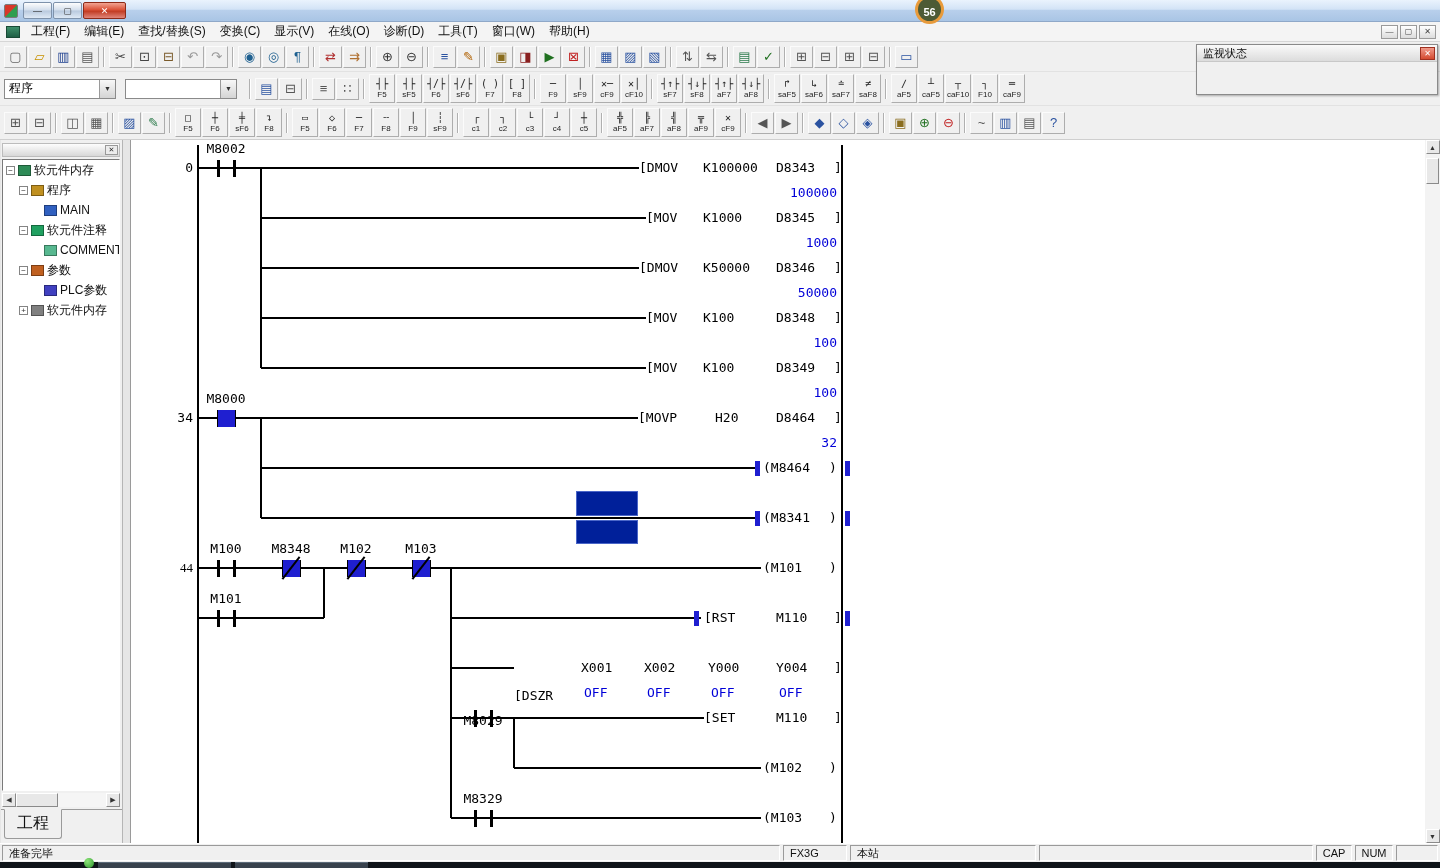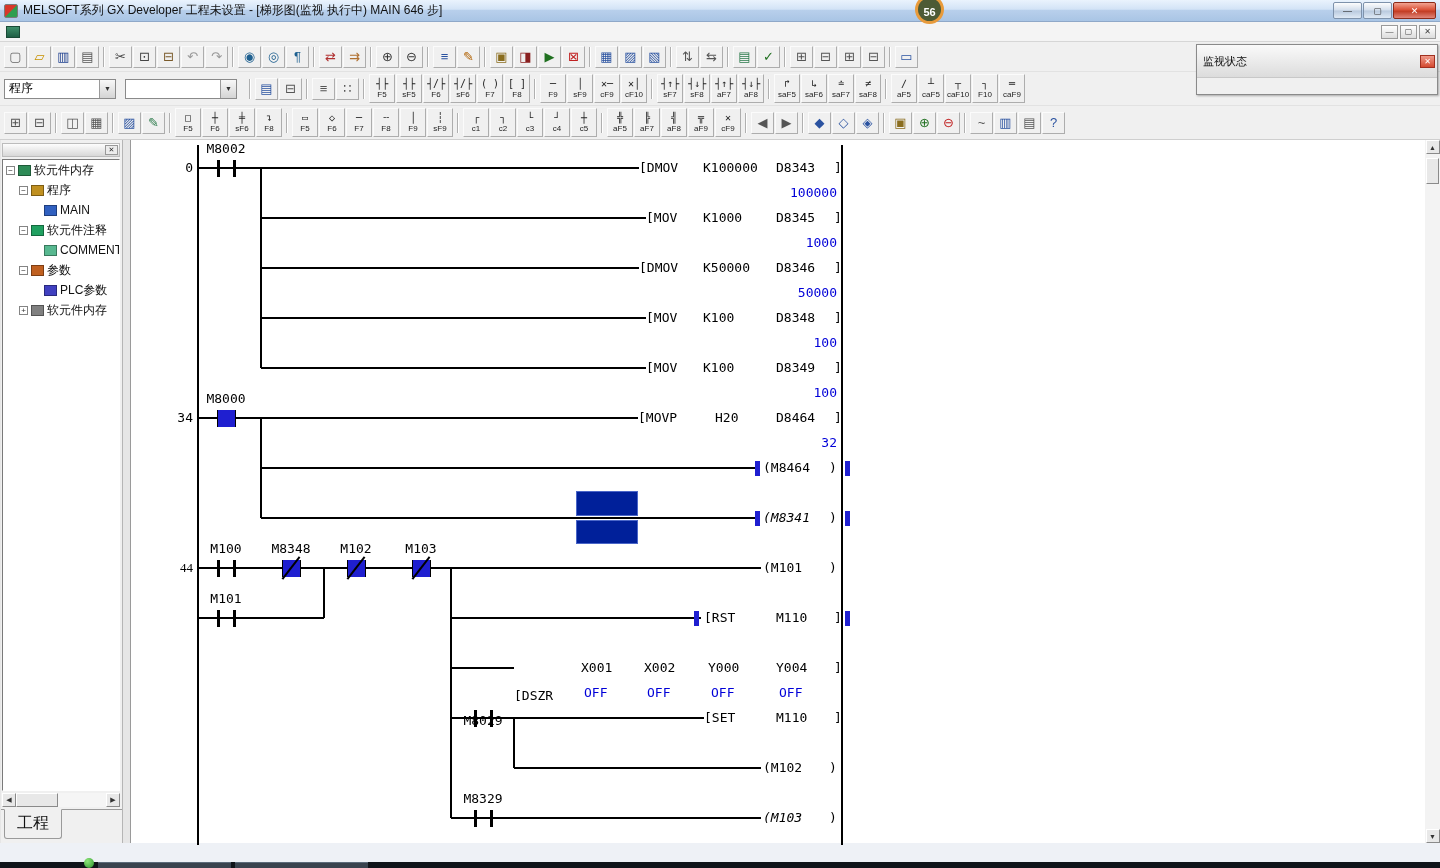--- a/index.html
+++ b/index.html
@@ -63,21 +63,21 @@
 
 .ladderwrap{position:absolute;left:130px;top:0;width:1295px;height:703px;background:#fff;border-left:1px solid #9a9a9a}
 .laddercanvas{position:absolute;left:0;top:0;width:1295px;height:703px}
 
 .vscroll{position:absolute;right:0;top:0;width:15px;height:703px;background:#f3f3f3;display:flex;flex-direction:column;align-items:center}
 .vthumb{width:13px;height:26px;margin-top:4px;background:#e8e8e8;border:1px solid;border-color:#fff #8a8a8a #8a8a8a #fff}
 .vscroll .sarrow.vdown{margin-top:auto}
 
 
 .monwin{position:absolute;left:1196px;top:44px;width:242px;height:51px;background:#f0f0f0;border:1px solid #8a8a8a;box-shadow:1px 1px 2px rgba(0,0,0,.3);z-index:40}
-.monhead{height:33px;display:flex;align-items:center;padding:0 2px 0 6px;font-size:11px;background:linear-gradient(#fafafa,#dcdcdc);border-bottom:1px solid #c8c8c8;color:#111}
+.monhead{height:17px;display:flex;align-items:center;padding:0 2px 0 6px;font-size:11px;background:linear-gradient(#fafafa,#dcdcdc);border-bottom:1px solid #c8c8c8;color:#111}
 .monclose{margin-left:auto;width:15px;height:13px;background:linear-gradient(#f09a8a,#d44a30);color:#fff;font-size:8px;display:flex;align-items:center;justify-content:center;border:1px solid #a03020}
 .monbody{display:flex;gap:2px;padding:4px 4px;align-items:center}
 .moncell{height:18px;border:1px solid;border-color:#8a8a8a #fff #fff #8a8a8a;font-size:11px;display:flex;align-items:center;justify-content:center;background:#f0f0f0;color:#111}
 .moncell.time{width:64px;background:#fff;justify-content:flex-end;padding-right:5px}
 .moncell.run{width:60px}
 .moncell.mem{width:100px}
 
 
 .statusbar{position:absolute;left:0;top:843px;right:0;height:19px;background:#f0f0f0;border-top:1px solid #fff;display:flex;gap:3px;padding:1px 2px;font-size:11px;color:#111}
 .seg{border:1px solid;border-color:#9a9a9a #fff #fff #9a9a9a;display:flex;align-items:center;padding:0 6px;white-space:nowrap;overflow:hidden}
@@ -101,32 +101,43 @@
 .lcur{position:absolute;background:#00209a;border:1px solid #4a66c8}
 .lmk{position:absolute;width:5px;height:15px;background:#1f1fd0}
 </style>
 </head>
 <body>
 
 <div id="app">
 
   <div class="titlebar">
     <span class="appicon"></span>
-    <span class="title">MELSOFT系列 GX Developer 工程未设置 - [梯形图(监视 执行中)    MAIN    646 步]</span>
     <span class="wbtns">
       <span class="wbtn">—</span>
       <span class="wbtn">▢</span>
       <span class="wbtn close">✕</span>
     </span>
   </div>
 
   <div class="badge">56</div>
 
   <div class="menubar">
     <span class="mdiicon"></span>
+    <span class="mitems">
+        <span class="mitem">工程(F)</span>
+        <span class="mitem">编辑(E)</span>
+        <span class="mitem">查找/替换(S)</span>
+        <span class="mitem">变换(C)</span>
+        <span class="mitem">显示(V)</span>
+        <span class="mitem">在线(O)</span>
+        <span class="mitem">诊断(D)</span>
+        <span class="mitem">工具(T)</span>
+        <span class="mitem">窗口(W)</span>
+        <span class="mitem">帮助(H)</span>
+      </span>
     <span class="mdibtns">
       <span class="mdibtn">—</span>
       <span class="mdibtn">▢</span>
       <span class="mdibtn">✕</span>
     </span>
   </div>
 
   <div class="tbrow tb1">
       <span class="tbtn">
         <span class="tico" style="color: rgb(102, 102, 102);">▢</span>
@@ -618,21 +629,21 @@
           <div class="lh" style="left: 130px; top: 377px; width: 495px;"></div>
           <div class="ltxt" style="left: 507px; top: 270px;">[MOVP</div>
           <div class="ltxt" style="left: 584px; top: 270px;">H20</div>
           <div class="ltxt" style="left: 645px; top: 270px;">D8464</div>
           <div class="ltxt" style="left: 703px; top: 270px;">]</div>
           <div class="lval" style="top: 295px; right: 589px;">32</div>
           <div class="ltxt" style="left: 632px; top: 320px;">(M8464</div>
           <div class="ltxt" style="left: 698px; top: 320px;">)</div>
           <div class="lmk" style="left: 624px; top: 321px;"></div>
           <div class="lmk" style="left: 714px; top: 321px;"></div>
-          <div class="ltxt" style="left: 632px; top: 370px; font-style: italic;">(M8341</div>
+          <div class="ltxt" style="left: 632px; top: 370px;">(M8341</div>
           <div class="ltxt" style="left: 698px; top: 370px;">)</div>
           <div class="lmk" style="left: 624px; top: 371px;"></div>
           <div class="lmk" style="left: 714px; top: 371px;"></div>
           <div class="lcur" style="left: 445px; top: 351px; width: 62px; height: 25px;"></div>
           <div class="lcur" style="left: 445px; top: 380px; width: 62px; height: 24px;"></div>
           <div class="lnum" style="top: 420px; font-family: Liberation Serif, serif;">44</div>
           <div class="lh" style="left: 67px; top: 427px; width: 563px;"></div>
           <div class="lbar" style="left: 86px; top: 420px;"></div>
           <div class="lbar" style="left: 102px; top: 420px;"></div>
           <div class="lclabel" style="left: 60px; top: 401px;">M100</div>
@@ -684,40 +695,49 @@
           <div class="ltxt" style="left: 645px; top: 570px;">M110</div>
           <div class="ltxt" style="left: 703px; top: 570px;">]</div>
           <div class="lv" style="left: 382px; top: 578px; height: 50px;"></div>
           <div class="lh" style="left: 383px; top: 627px; width: 247px;"></div>
           <div class="ltxt" style="left: 632px; top: 620px;">(M102</div>
           <div class="ltxt" style="left: 698px; top: 620px;">)</div>
           <div class="lh" style="left: 320px; top: 677px; width: 310px;"></div>
           <div class="lbar" style="left: 343px; top: 670px;"></div>
           <div class="lbar" style="left: 359px; top: 670px;"></div>
           <div class="lclabel" style="left: 317px; top: 651px;">M8329</div>
-          <div class="ltxt" style="left: 632px; top: 670px; font-style: italic;">(M103</div>
+          <div class="ltxt" style="left: 632px; top: 670px;">(M103</div>
           <div class="ltxt" style="left: 698px; top: 670px;">)</div>
         </div>
     </div>
 
     <div class="vscroll">
       <span class="sarrow">▲</span>
       <span class="vthumb"></span>
       <span class="sarrow vdown">▼</span>
     </div>
 
   </div>
 
   <div class="monwin">
     <div class="monhead">
       <span>监视状态</span>
       <span class="monclose">✕</span>
     </div>
   </div>
 
+  <div class="statusbar">
+    <span class="seg s1">准备完毕</span>
+    <span class="seg s2">FX3G</span>
+    <span class="seg s3">本站</span>
+    <span class="seg s4"></span>
+    <span class="seg s5">CAP</span>
+    <span class="seg s6">NUM</span>
+    <span class="seg s7"></span>
+  </div>
 
   <div class="taskbar">
     <span class="tstart"></span>
     <span class="titem"></span>
     <span class="titem"></span>
   </div>
 
 </div>
 
 </body></html>

